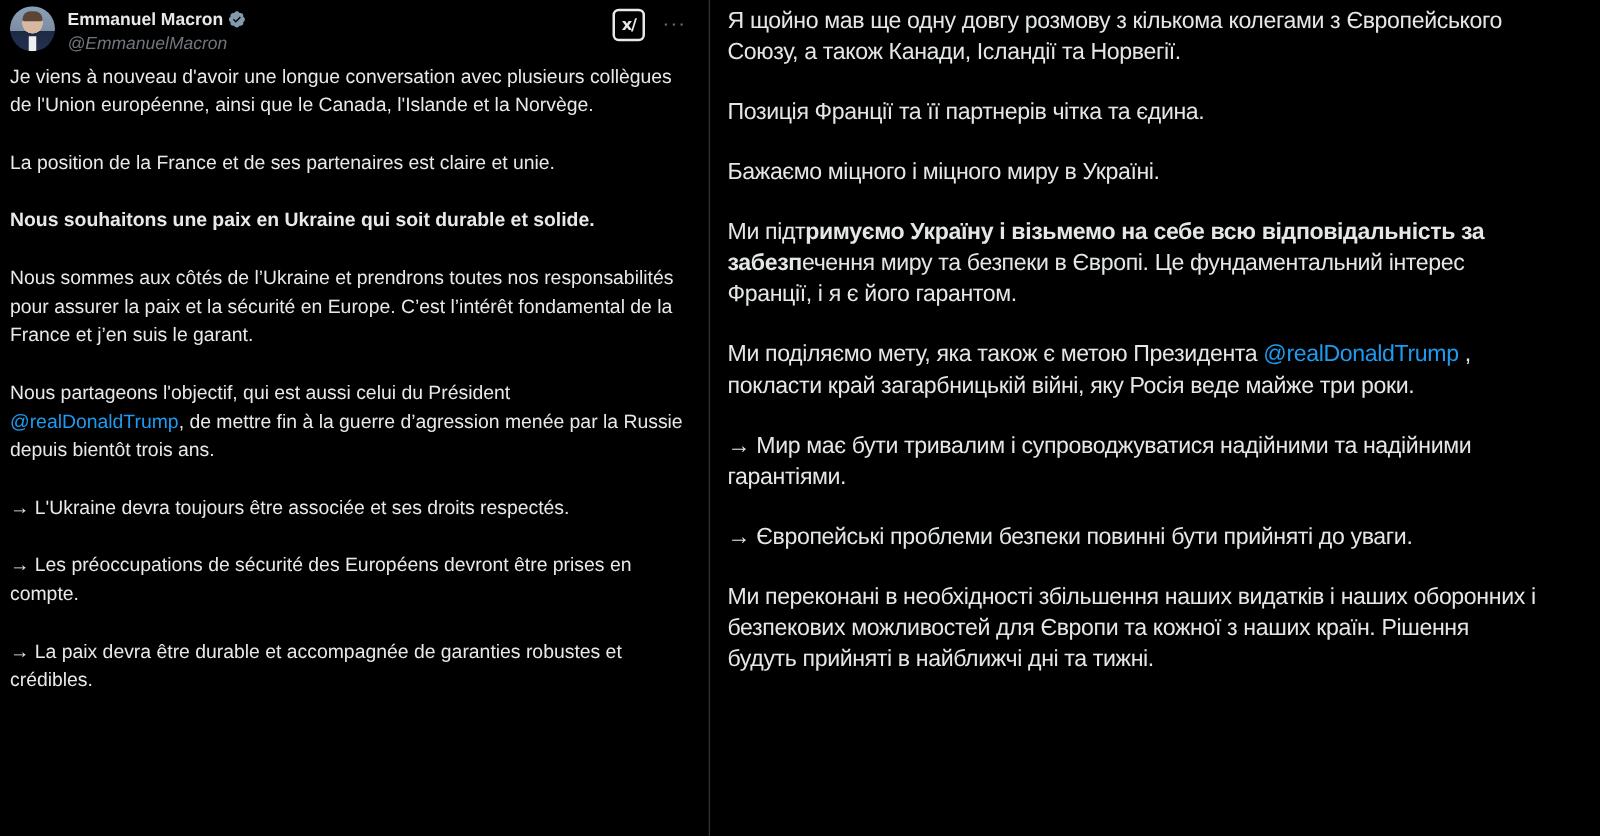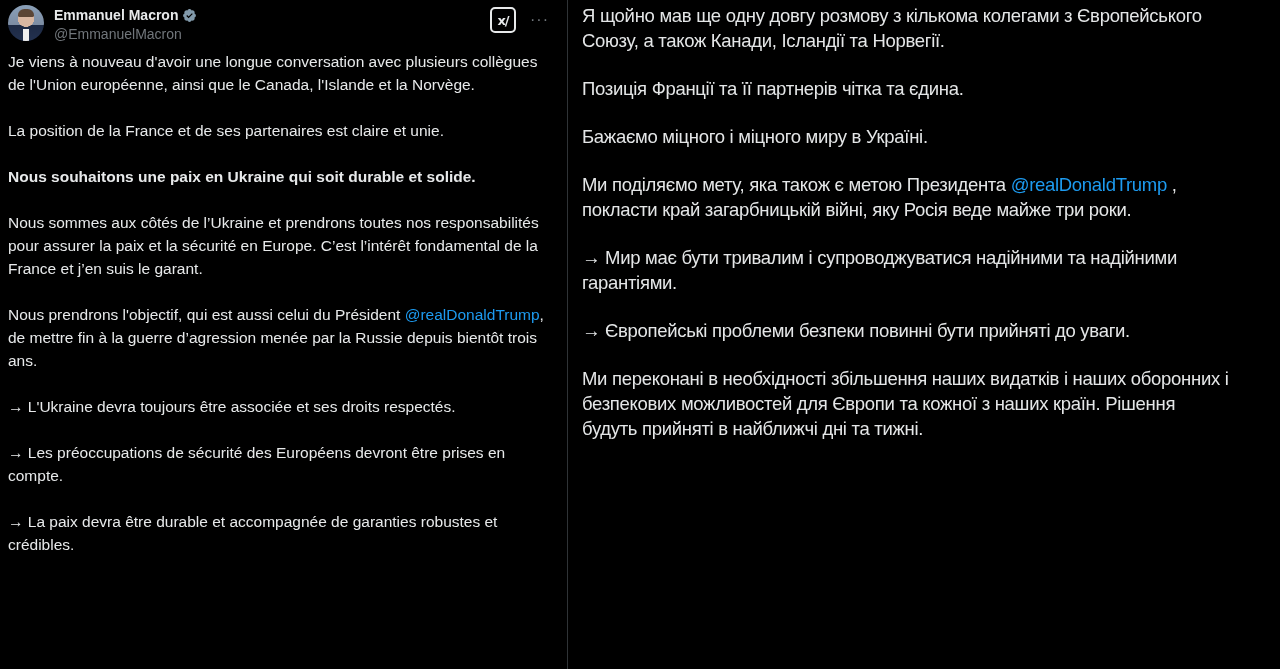--- a/index.html
+++ b/index.html
@@ -47,21 +47,21 @@
       border-radius: 8px 8px 2px 2px; background: #5b4636; z-index: 1;
     }
     .names { display: flex; flex-direction: column; padding-top: 2px; }
     .name-row { display: flex; align-items: center; }
     .display-name {
       font-weight: bold; font-size: 14px; color: #e7e9ea; letter-spacing: 0;
     }
     .verified {
       width: 15px; height: 15px; margin-left: 4px; display: inline-block;
     }
-    .handle { font-size: 14px; color: #71767b; margin-top: 3px; }
+    .handle { font-size: 14px; color: #71767b; margin-top: 3px; font-style: italic; }
     .header-actions {
       margin-left: auto; display: flex; align-items: center; gap: 14px;
       padding-right: 18px; padding-top: 2px;
     }
     .grok-btn {
       width: 26px; height: 26px; border: 2px solid #e7e9ea; border-radius: 5px;
       display: flex; align-items: center; justify-content: center;
       font-family: "DejaVu Sans", sans-serif; font-weight: bold; font-size: 13px;
       color: #e7e9ea; letter-spacing: -1px;
     }
@@ -103,33 +103,34 @@
         </div>
         <span class="more-btn">···</span>
       </div>
     </header>
 
     <div class="tweet-body">
       <p>Je viens à nouveau d'avoir une longue conversation avec plusieurs collègues de l'Union européenne, ainsi que le Canada, l'Islande et la Norvège.</p>
       <p>La position de la France et de ses partenaires est claire et unie.</p>
       <p class="bold">Nous souhaitons une paix en Ukraine qui soit durable et solide.</p>
       <p>Nous sommes aux côtés de l’Ukraine et prendrons toutes nos responsabilités pour assurer la paix et la sécurité en Europe. C’est l’intérêt fondamental de la France et j’en suis le garant.</p>
-      <p><span>Nous prendrons l'objectif, qui est aussi celui du Président </span><span class="mention">@realDonaldTrump</span><span>, de mettre fin à la guerre d’agression menée par la Russie depuis bientôt trois ans.</span></p>
+      <p><span>Nous partageons l'objectif, qui est aussi celui du Président </span><span class="mention">@realDonaldTrump</span><span>, de mettre fin à la guerre d’agression menée par la Russie depuis bientôt trois ans.</span></p>
       <p>→ L'Ukraine devra toujours être associée et ses droits respectés.</p>
       <p>→ Les préoccupations de sécurité des Européens devront être prises en compte.</p>
       <p>→ La paix devra être durable et accompagnée de garanties robustes et crédibles.</p>
     </div>
   </section>
 
   <div class="divider"></div>
 
   <section class="right">
     <div class="uk-body">
       <p>Я щойно мав ще одну довгу розмову з кількома колегами з Європейського Союзу, а також Канади, Ісландії та Норвегії.</p>
       <p>Позиція Франції та її партнерів чітка та єдина.</p>
       <p>Бажаємо міцного і міцного миру в Україні.</p>
+      <p><span>Ми підт</span><b>римуємо Україну і візьмемо на себе всю відповідальність за забезп</b><span>ечення миру та безпеки в Європі. Це фундаментальний інтерес Франції, і я є його гарантом.</span></p>
       <p><span>Ми поділяємо мету, яка також є метою Президента </span><span class="uk-mention">@realDonaldTrump</span><span> , покласти край загарбницькій війні, яку Росія веде майже три роки.</span></p>
       <p>→ Мир має бути тривалим і супроводжуватися надійними та надійними гарантіями.</p>
       <p>→ Європейські проблеми безпеки повинні бути прийняті до уваги.</p>
       <p>Ми переконані в необхідності збільшення наших видатків і наших оборонних і безпекових можливостей для Європи та кожної з наших країн. Рішення будуть прийняті в найближчі дні та тижні.</p>
     </div>
   </section>
 </div>
 
 </body></html>

